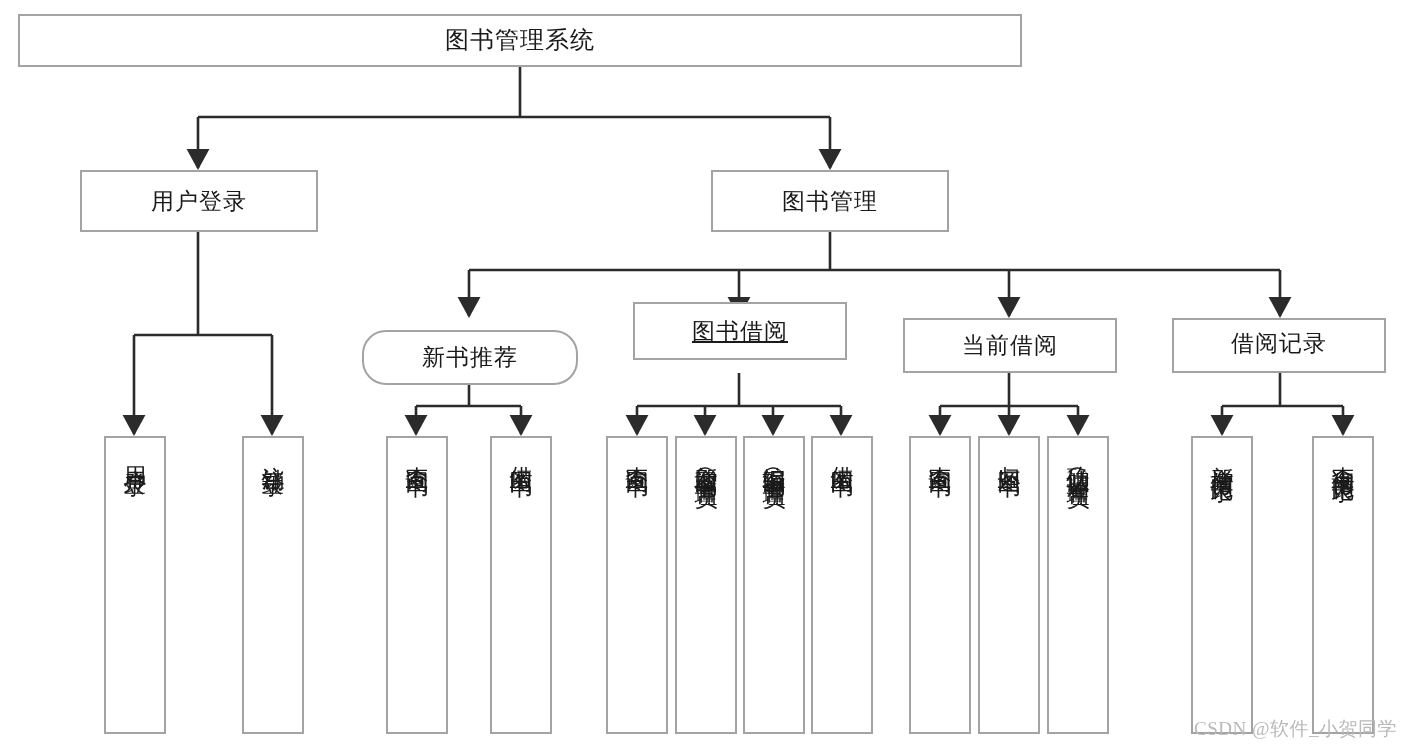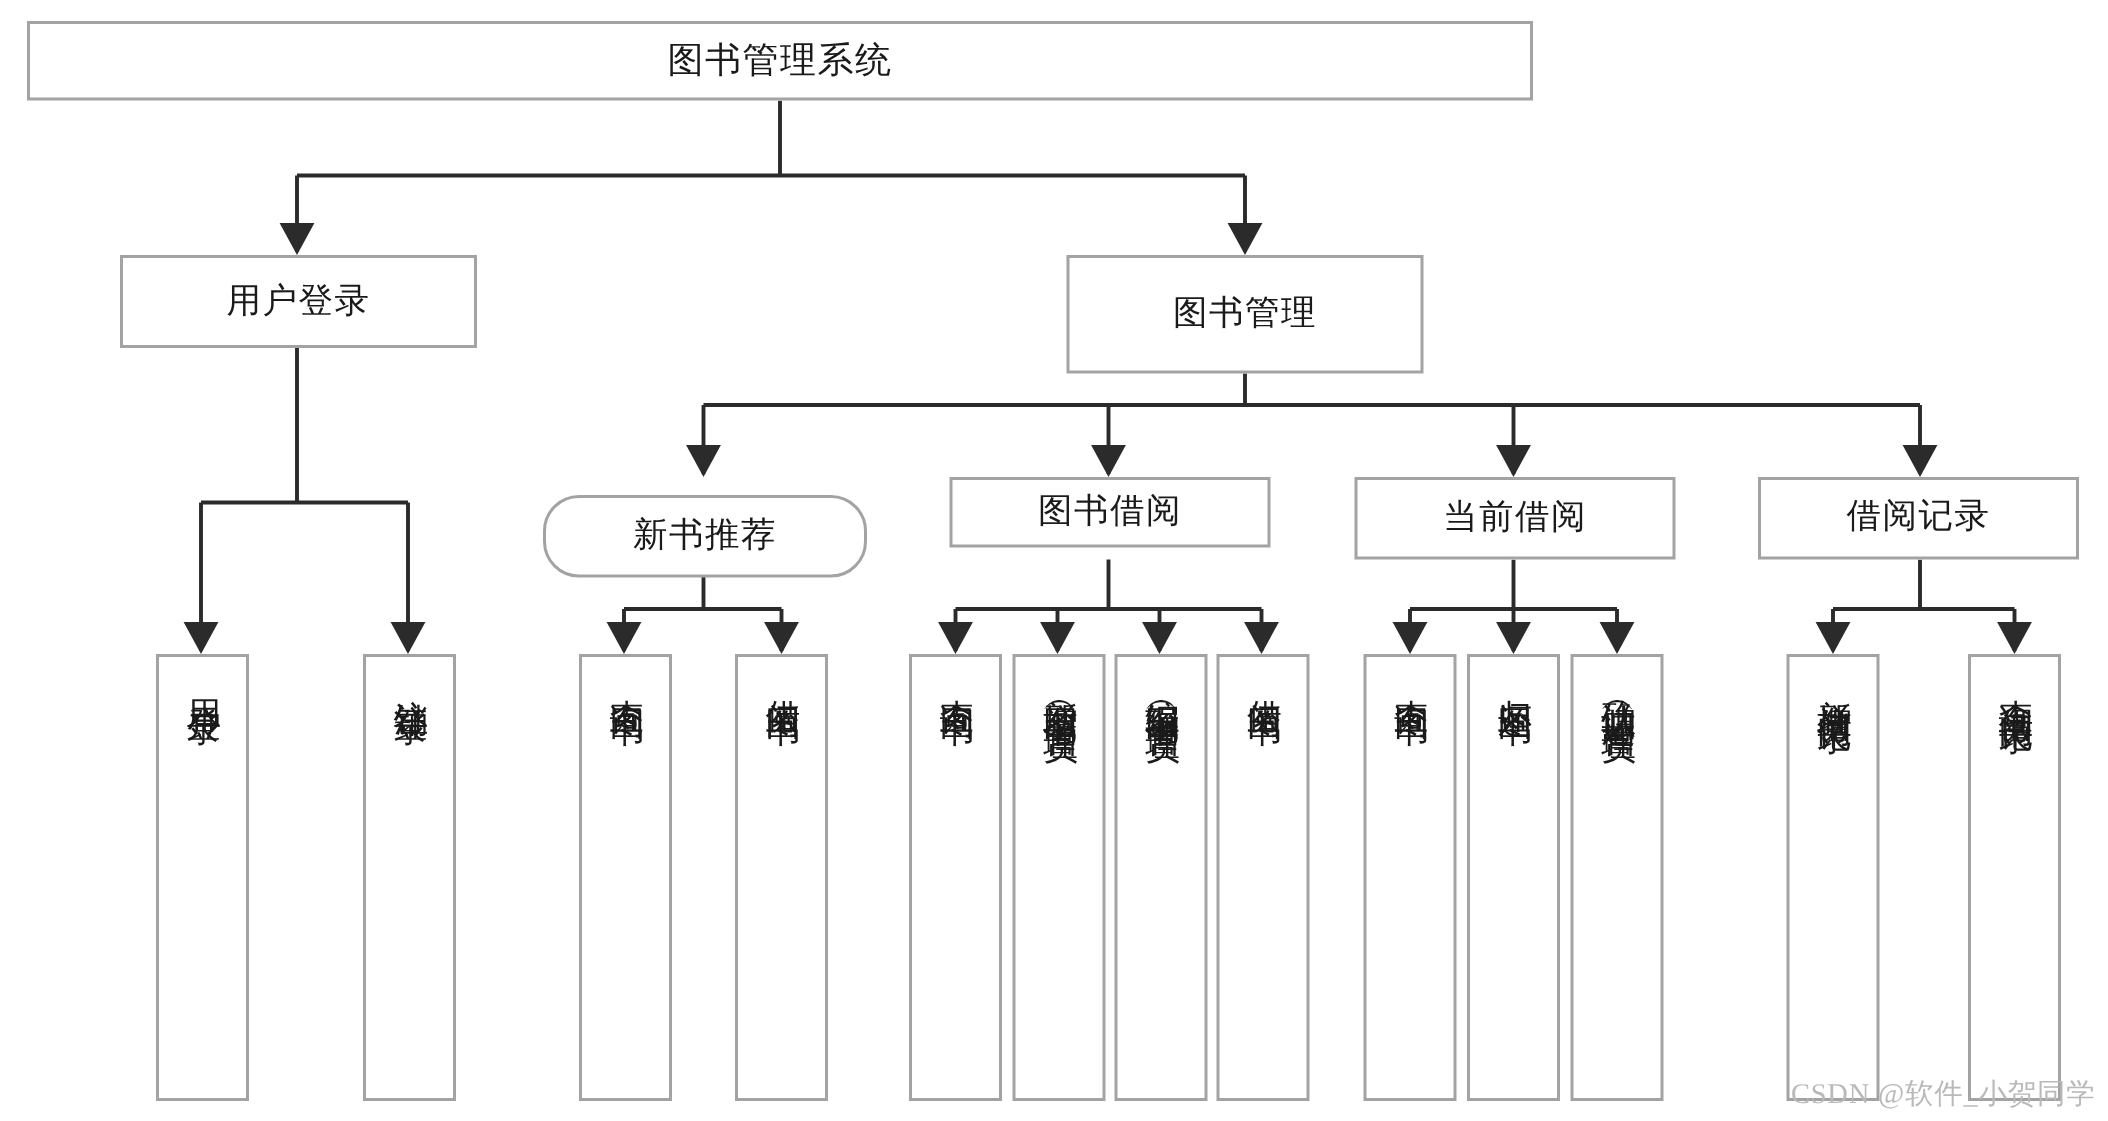--- a/index.html
+++ b/index.html
@@ -124,28 +124,28 @@
     </g>
   </svg>
 
   <div class="node horizontal root" style="left:18px; top:14px; width:1004px; height:53px;">
     <span class="node-label">图书管理系统</span>
   </div>
 
   <div class="node horizontal" style="left:80px; top:170px; width:238px; height:62px;">
     <span class="node-label">用户登录</span>
   </div>
-  <div class="node horizontal" style="left:711px; top:170px; width:238px; height:79px;">
+  <div class="node horizontal" style="left:711px; top:170px; width:238px; height:62px;">
     <span class="node-label">图书管理</span>
   </div>
 
   <div class="node horizontal" style="left:362px; top:330px; width:216px; height:55px;border-radius:24px;">
     <span class="node-label">新书推荐</span>
   </div>
-  <div class="node horizontal" style="left:633px; top:318px; width:214px; height:47px;">
+  <div class="node horizontal" style="left:633px; top:302px; width:214px; height:58px;text-decoration:underline;">
     <span class="node-label">图书借阅</span>
   </div>
   <div class="node horizontal" style="left:903px; top:318px; width:214px; height:55px;">
     <span class="node-label">当前借阅</span>
   </div>
   <div class="node horizontal" style="left:1172px; top:318px; width:214px; height:55px;font-family:Liberation Mono, monospace;">
     <span class="node-label">借阅记录</span>
   </div>
 
   <div class="node vertical" style="left:104px; top:436px; width:62px; height:298px; justify-content:center;">

